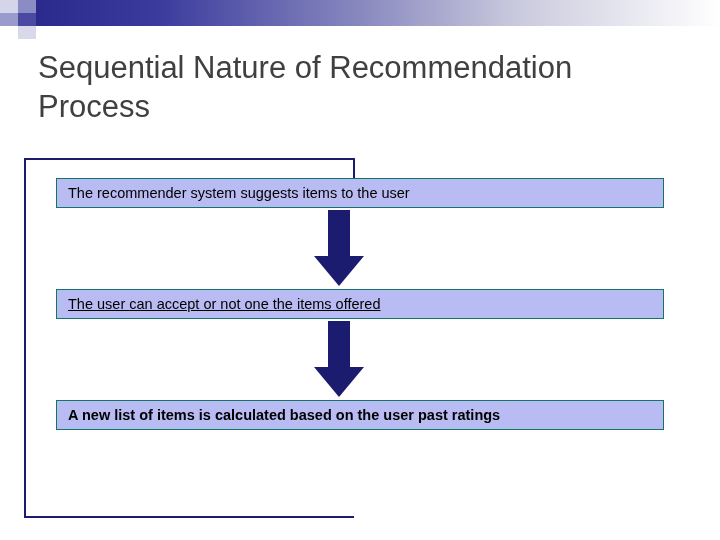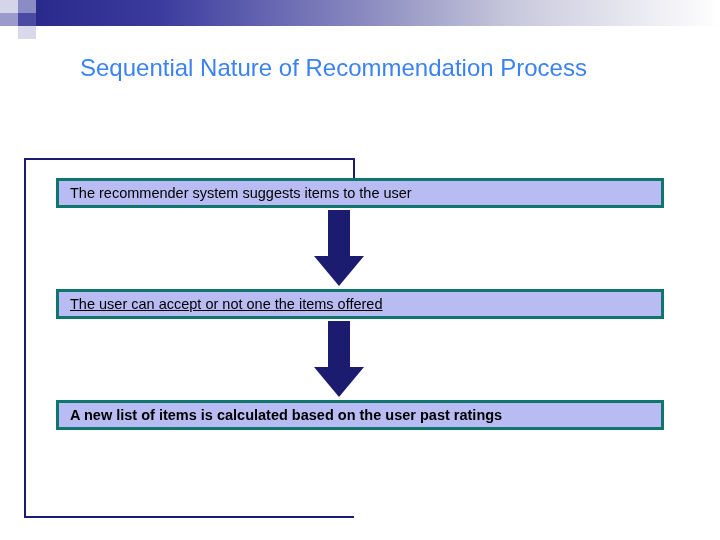--- a/index.html
+++ b/index.html
@@ -45,27 +45,26 @@
   .sq3 { left: 0;  top: 13px; width: 18px; height: 13px; background: #9a9acd; }
   .sq4 { left: 18px; top: 13px; width: 18px; height: 13px; background: #4a4aa3; }
   .sq5 { left: 18px; top: 26px; width: 18px; height: 13px; background: #d9d9ec; }
 
   
   .title {
     position: absolute;
     left: 38px;
     top: 48px;
     width: 640px;
-    color: #3b82f6;
-    font-size: 24px;
+    color: #404040;
+    font-size: 31px;
     line-height: 39px;
     font-family: "Liberation Sans", sans-serif;
     font-weight: normal;
     letter-spacing: 0px;
-    margin-left: 42px;
   }
 
   
   .flow {
     position: absolute;
     left: 18px;
     top: 150px;
     width: 684px;
     height: 380px;
   }
@@ -109,21 +108,21 @@
     border-top: 13px solid #1b1b6f;
   }
 
   
   .box {
     position: absolute;
     left: 38px;
     width: 608px;
     height: 30px;
     background: #b8bcf2;
-    border: 3px solid #0f766e;
+    border: 1px solid #0f766e;
     box-sizing: border-box;
     display: flex;
     align-items: center;
     padding-left: 11px;
     color: #000000;
     font-size: 14.5px;
     font-family: "Liberation Sans", sans-serif;
   }
   .box1 { top: 28px; }
   .box2 { top: 139px; text-decoration: underline; }

